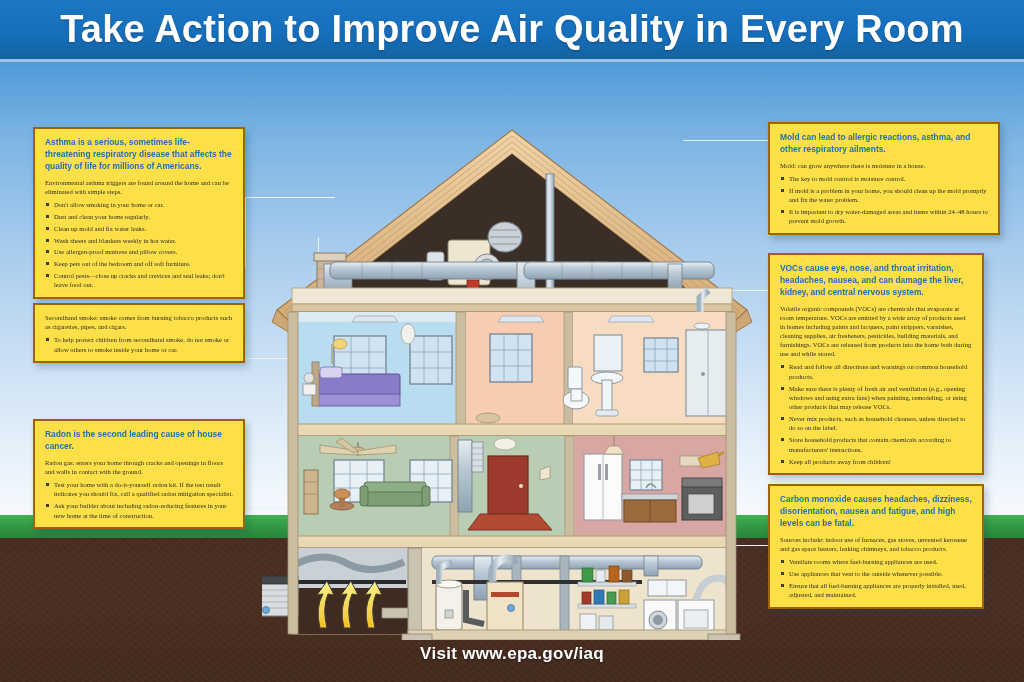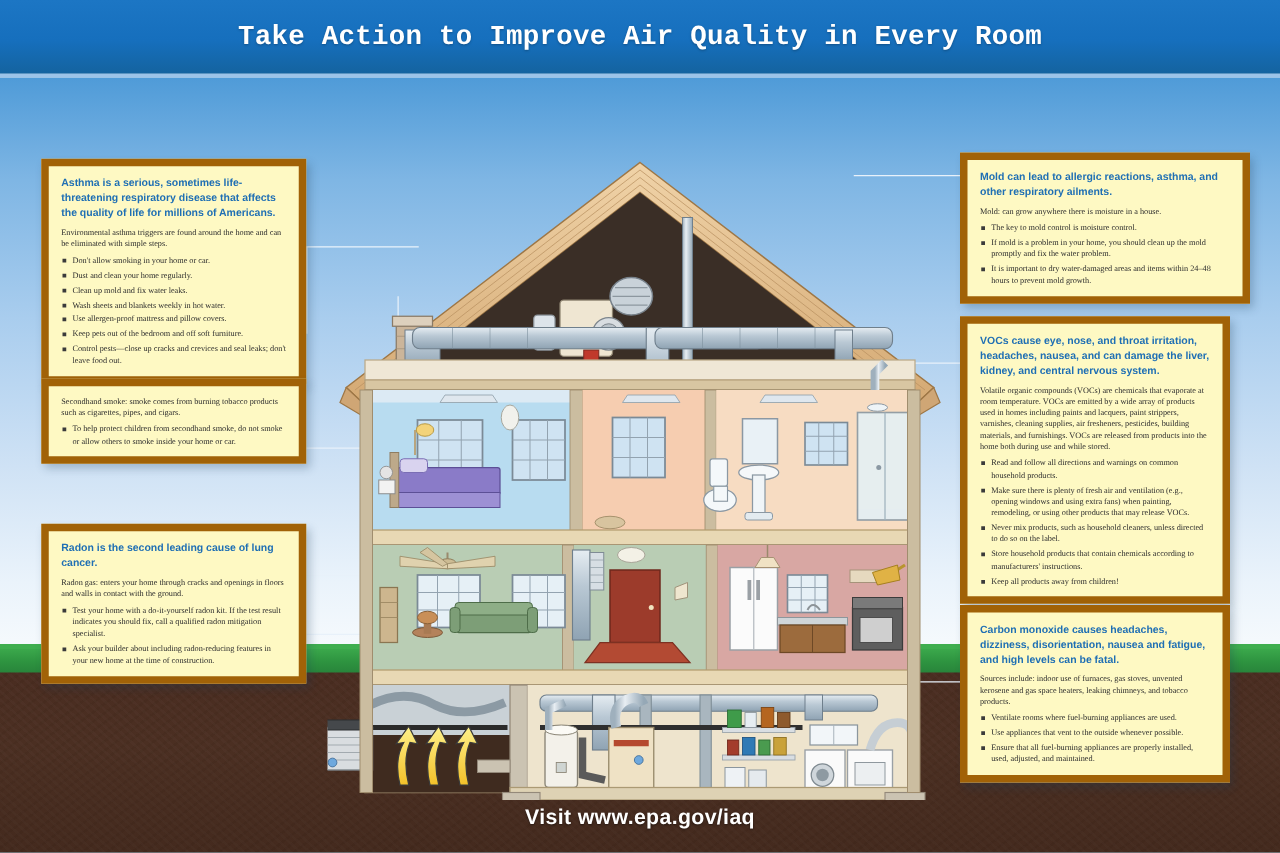--- a/index.html
+++ b/index.html
@@ -23,30 +23,30 @@
         background:linear-gradient(180deg,#4a2d21 0%,#4b2f22 40%,#442a1e 100%);}
   .soil:before{content:"";position:absolute;inset:0;opacity:.35;
         background:repeating-linear-gradient(42deg,rgba(255,255,255,.05) 0 2px,transparent 2px 5px),
                    repeating-linear-gradient(-37deg,rgba(0,0,0,.12) 0 2px,transparent 2px 6px);}
 
   
   .titlebar{position:absolute;left:0;top:0;width:1024px;height:62px;
             background:linear-gradient(180deg,#1c76c4 0%,#166fbd 55%,#14639f 100%);
             display:flex;align-items:center;justify-content:center;
             border-bottom:3px solid #9cc3e8;}
-  .titlebar h1{margin:16px;color:#fff;font-size:22px;font-weight:700;letter-spacing:.2px;
-               text-shadow:0 1px 2px rgba(0,0,0,.28);font-family:Liberation Mono, monospace;}
+  .titlebar h1{margin:16px;color:#fff;font-size:38px;font-weight:700;letter-spacing:.2px;
+               text-shadow:0 1px 2px rgba(0,0,0,.28);}
 
   
   .footer{position:absolute;left:0;bottom:18px;width:1024px;text-align:center;
           color:#ffffff;font-size:17px;font-weight:700;letter-spacing:.3px;
           text-shadow:0 1px 2px rgba(0,0,0,.5);}
 
   
-  .box{position:absolute;background:#fef9c3;border:6px solid #a16207;
+  .box{position:absolute;background:#fde047;border:2px solid #a16207;
        box-shadow:3px 4px 7px rgba(30,60,90,.28);padding:8px 10px 5px 10px;z-index:20;}
   .box h2{margin:0 0 5px 0;color:#1f6fb4;font-size:8.4px;line-height:1.42;font-weight:700;}
   .box h2+h2{margin-top:5px;}
   .box p{margin:0 0 4px 0;color:#2d2d2d;font-size:6.6px;line-height:1.38;
          font-family:"Liberation Serif",serif;}
   .box ul{margin:0;padding:0;list-style:none;}
   .box li{position:relative;color:#2d2d2d;font-size:6.6px;line-height:1.42;
           padding-left:9px;margin-bottom:2.5px;font-family:"Liberation Serif",serif;}
   .box li:before{content:"";position:absolute;left:1px;top:3px;width:3px;height:3px;
                  background:#3b3b3b;}
@@ -446,21 +446,21 @@
   </div>
 
   <div class="box" id="box-smoke">
     <p>Secondhand smoke: smoke comes from burning tobacco products such as cigarettes, pipes, and cigars.</p>
     <ul>
       <li>To help protect children from secondhand smoke, do not smoke or allow others to smoke inside your home or car.</li>
     </ul>
   </div>
 
   <div class="box" id="box-radon">
-    <h2>Radon is the second leading cause of lung cancer.</h2>
+    <h2>Radon is the second leading cause of house cancer.</h2>
     <p>Radon gas: enters your home through cracks and openings in floors and walls in contact with the ground.</p>
     <ul>
       <li>Test your home with a do-it-yourself radon kit. If the test result indicates you should fix, call a qualified radon mitigation specialist.</li>
       <li>Ask your builder about including radon-reducing features in your new home at the time of construction.</li>
     </ul>
   </div>
 
   <div class="box" id="box-mold">
     <h2>Mold can lead to allergic reactions, asthma, and other respiratory ailments.</h2>
     <p>Mold: can grow anywhere there is moisture in a house.</p>

